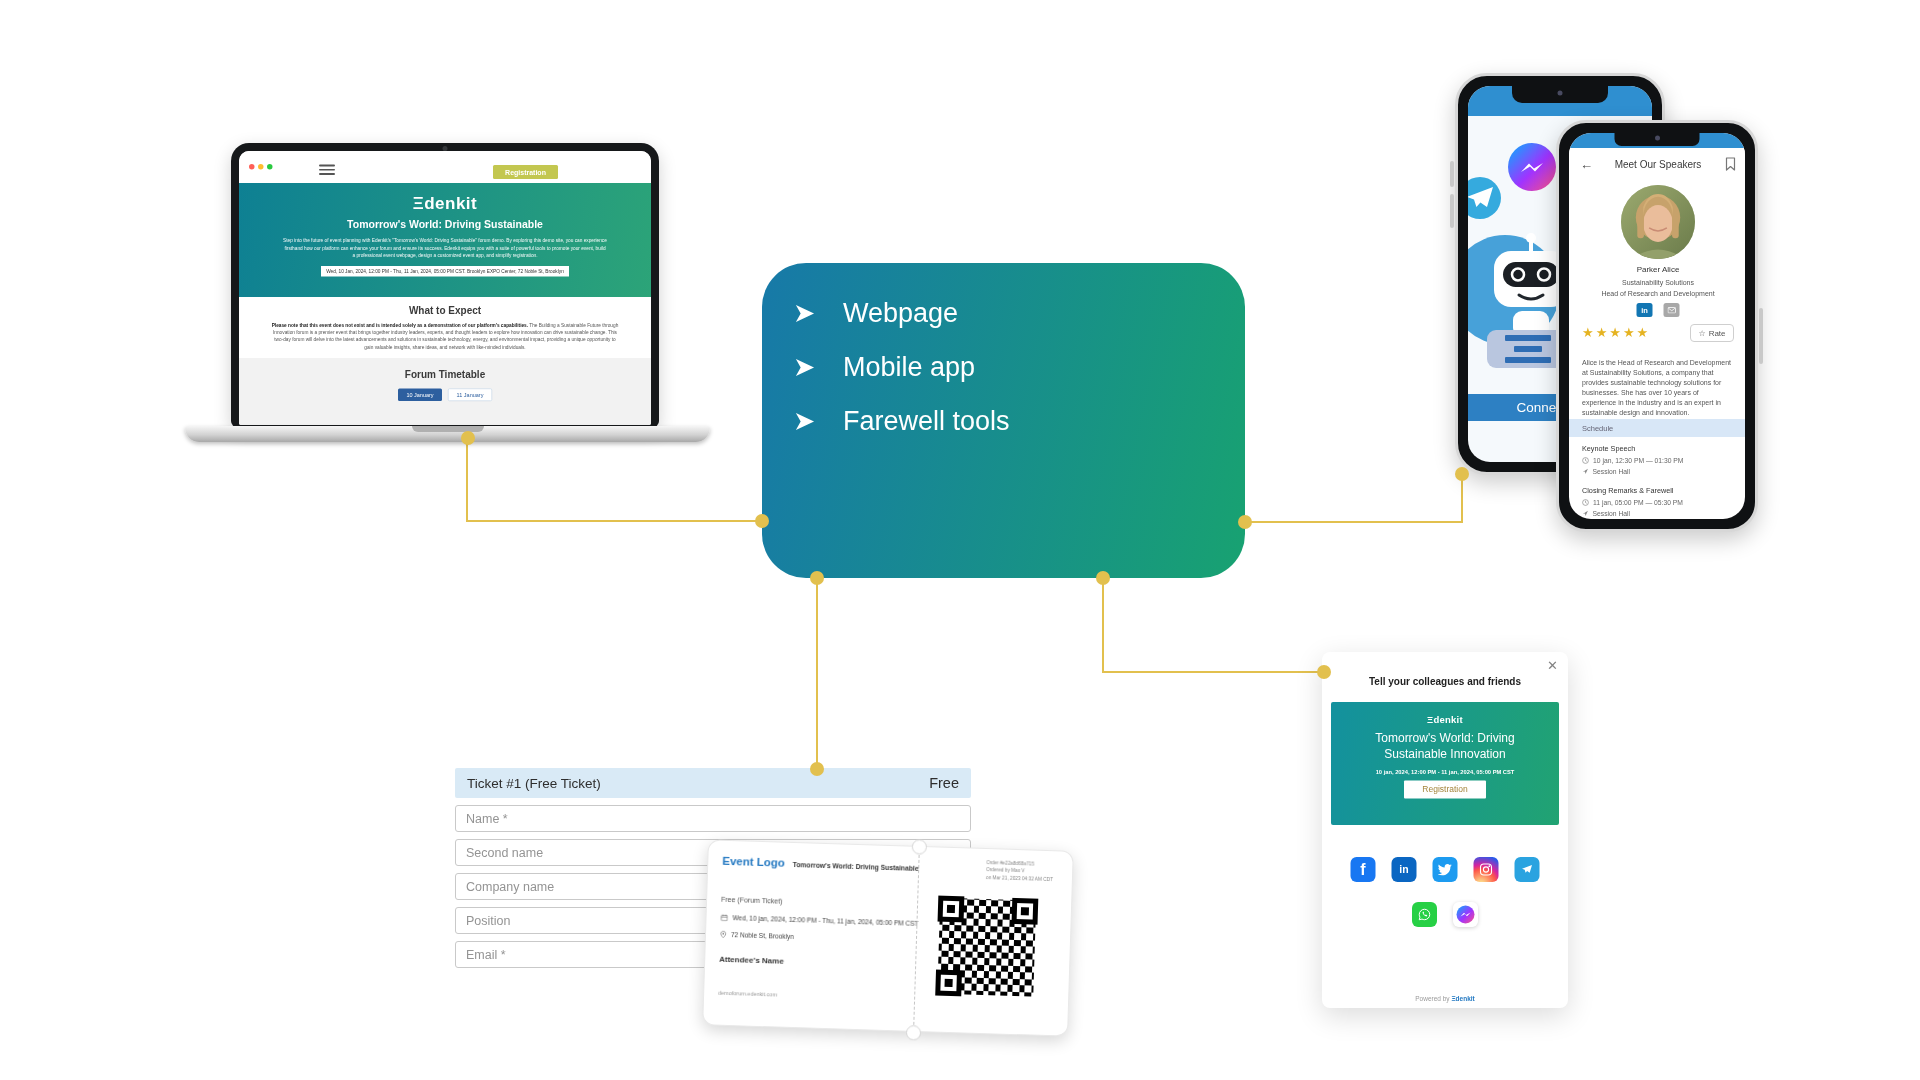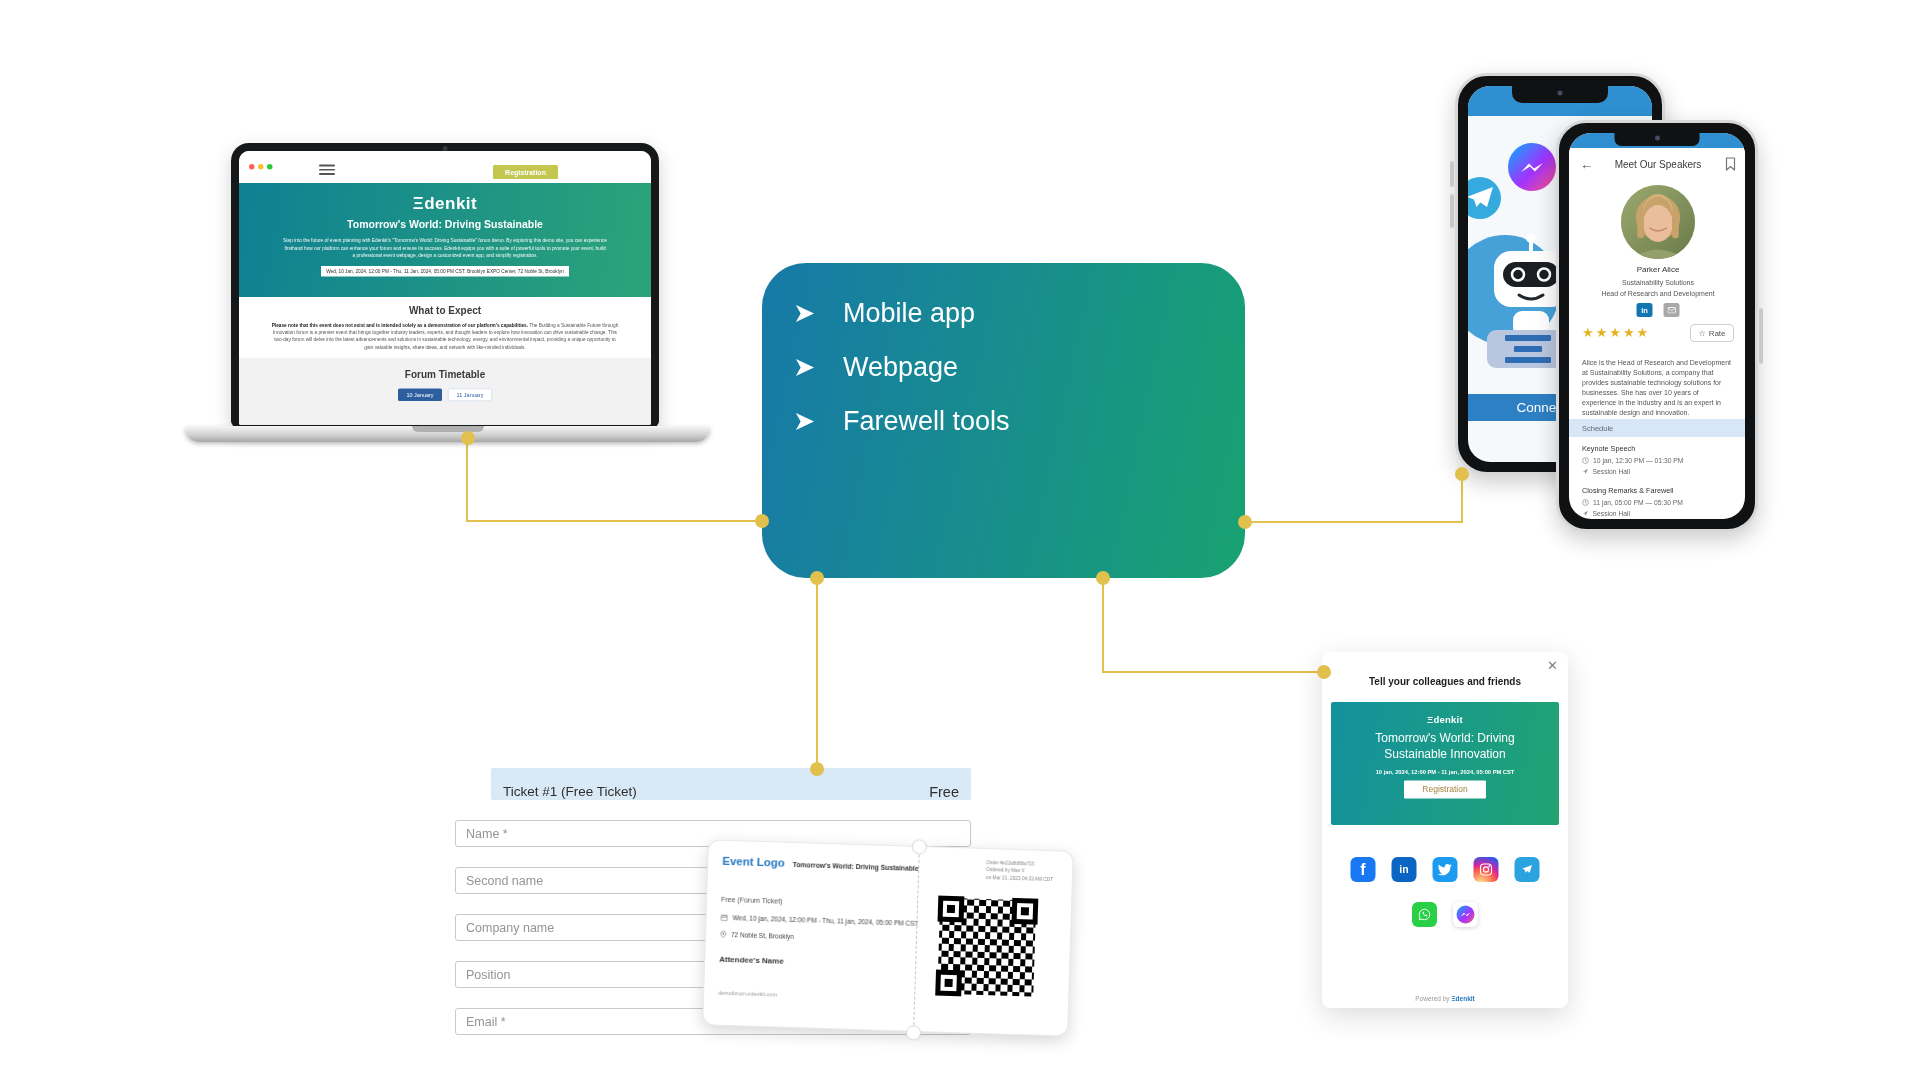--- a/index.html
+++ b/index.html
@@ -102,24 +102,24 @@
   .p2-bio { position:absolute; top:448px; left:26px; right:26px; font-size:14px; line-height:1.45; color:#555; }
   .sched-band { position:absolute; top:572px; width:100%; height:36px; background:#d8e7f7;
     font-size:15px; color:#667; line-height:36px; padding-left:26px; }
   .sched-item { position:absolute; left:26px; right:10px; }
   .sched-title { font-size:14.5px; color:#333; margin-bottom:9px; }
   .sched-row { display:flex; align-items:center; gap:8px; font-size:13.5px; color:#666; margin-bottom:7px; }
 
   
   .reg-form { position:absolute; left:455px; top:768px; width:516px; z-index:2; }
   .reg-head { height:30px; background:#d9eaf6; border-radius:2px; display:flex; justify-content:space-between;
-    padding:16px 12px;margin-left:36px; }
+    align-items:center; padding:0 12px; }
   .reg-head .t { font-size:13.5px; color:#2e2e2e; }
   .reg-head .p { font-size:14.5px; color:#2e2e2e; }
-  .reg-form input { display:block; width:100%; height:27px; margin-top:20px; border:1px solid #c9c9c9;
+  .reg-form input { display:block; width:100%; height:27px; margin-top:7px; border:1px solid #c9c9c9;
     border-radius:3px; padding:0 10px; font-size:12.5px; color:#444; background:#fff;
     font-family:"Liberation Sans","DejaVu Sans",sans-serif; }
   .reg-form input::placeholder { color:#949494; }
 
   
   .ticket { position:absolute; left:705px; top:845px; width:366px; height:186px; z-index:3;
     background:#fff; border:1px solid #e9e9e9; border-radius:12px; box-shadow:0 5px 16px rgba(0,0,0,.16);
     transform:rotate(1.8deg); }
   .tscale { width:732px; height:372px; transform:scale(.5); transform-origin:0 0; position:relative; }
   .t-divider { position:absolute; left:420px; top:16px; bottom:16px; border-left:2px dashed #c4c4c4; }
@@ -222,27 +222,27 @@
       <span class="base-notch"></span>
     </div>
   </div>
 
   <div class="feature-box">
     <ul>
       <li>
         <svg width="21" height="21" viewBox="0 0 22 22">
             <polygon points="2,2 21,11 2,20 7,11" fill="#fff"></polygon>
           </svg>
-        <span>Mobile app</span>
+        <span>Webpage</span>
         </li>
       <li>
         <svg width="21" height="21" viewBox="0 0 22 22">
             <polygon points="2,2 21,11 2,20 7,11" fill="#fff"></polygon>
           </svg>
-        <span>Webpage</span>
+        <span>Mobile app</span>
         </li>
       <li>
         <svg width="21" height="21" viewBox="0 0 22 22">
             <polygon points="2,2 21,11 2,20 7,11" fill="#fff"></polygon>
           </svg>
         <span>Farewell tools</span>
         </li>
     </ul>
   </div>
 

